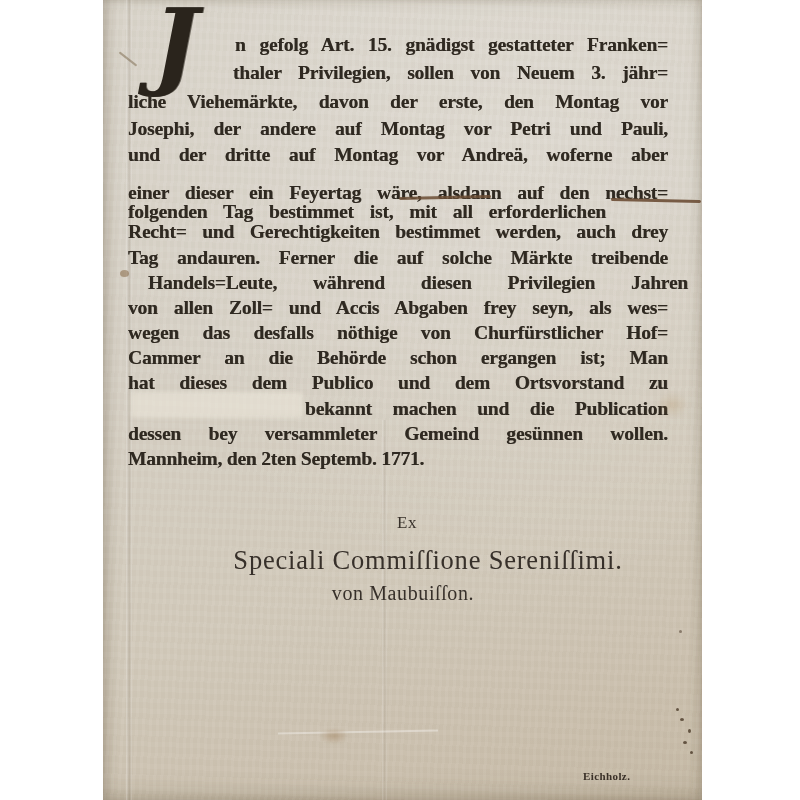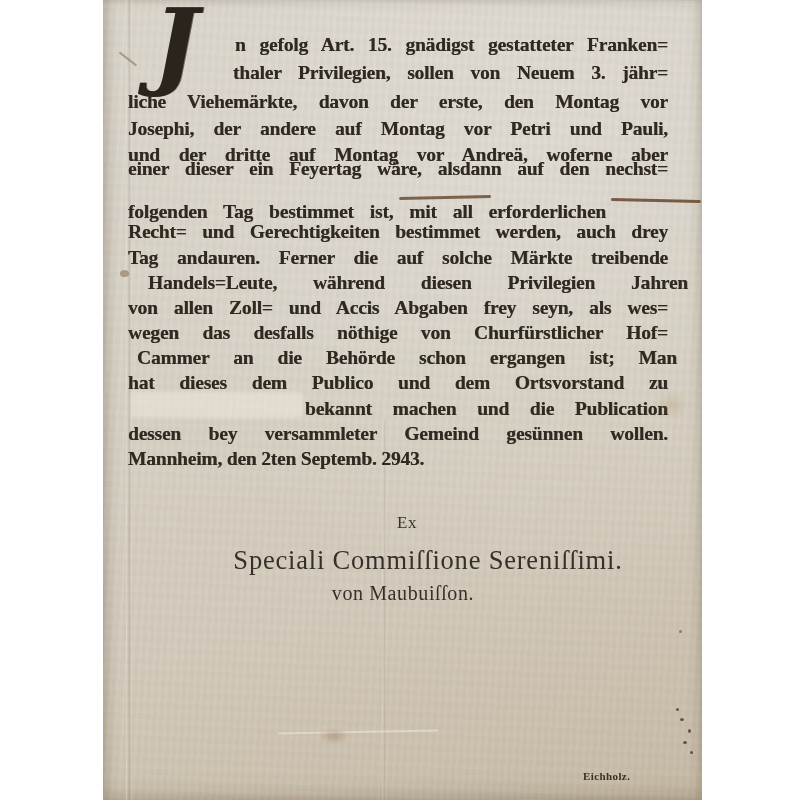--- a/index.html
+++ b/index.html
@@ -81,32 +81,32 @@
   <div class="crease crease-bottom"></div>
   <div class="erasure"></div>
 
   <span class="dropcap">J</span>
 
   <div class="ln" style="top:33px;left:132px;width:433px;">n gefolg Art. 15. gnädigst gestatteter Franken=</div>
   <div class="ln" style="top:61px;left:130px;width:435px;">thaler Privilegien, sollen von Neuem 3. jähr=</div>
   <div class="ln" style="top:90px;">liche Viehemärkte, davon der erste, den Montag vor</div>
   <div class="ln" style="top:117px;">Josephi, der andere auf Montag vor Petri und Pauli,</div>
   <div class="ln" style="top:143px;">und der dritte auf Montag vor Andreä, woferne aber</div>
-  <div class="ln" style="top:157px;">einer dieser ein Feyertag wäre, alsdann auf den nechst=</div>
+  <div class="ln" style="top:181px;">einer dieser ein Feyertag wäre, alsdann auf den nechst=</div>
   <div class="ln" style="top:200px;width:478px;">folgenden Tag bestimmet ist, mit all erforderlichen</div>
   <div class="ln" style="top:220px;">Recht= und Gerechtigkeiten bestimmet werden, auch drey</div>
   <div class="ln" style="top:246px;">Tag andauren. Ferner die auf solche Märkte treibende</div>
   <div class="ln" style="top:271px;padding-left:20px;">Handels=Leute, während diesen Privilegien Jahren</div>
   <div class="ln" style="top:321px;">wegen das desfalls nöthige von Churfürstlicher Hof=</div>
   <div class="ln" style="top:296px;">von allen Zoll= und Accis Abgaben frey seyn, als wes=</div>
-  <div class="ln" style="top:346px;padding-left:9px;">Cammer an die Behörde schon ergangen ist; Man</div>
+  <div class="ln" style="top:346px;">Cammer an die Behörde schon ergangen ist; Man</div>
   <div class="ln" style="top:371px;">hat dieses dem Publico und dem Ortsvorstand zu</div>
   <div class="ln" style="top:397px;left:202px;width:363px;">bekannt machen und die Publication</div>
   <div class="ln" style="top:422px;">dessen bey versammleter Gemeind gesünnen wollen.</div>
-  <div class="ln align-left" style="top:447px;">Mannheim, den 2ten Septemb. 2943.</div>
+  <div class="ln align-left" style="top:447px;">Mannheim, den 2ten Septemb. 1771.</div>
 
   <div class="pen pen-a"></div>
   <div class="pen pen-b"></div>
 
   <div class="colophon ex">Ex</div>
   <div class="colophon commission">Speciali Commiſſione Sereniſſimi.</div>
   <div class="colophon signatory">von Maubuiſſon.</div>
 
   <div class="imprint">Eichholz.</div>
 

